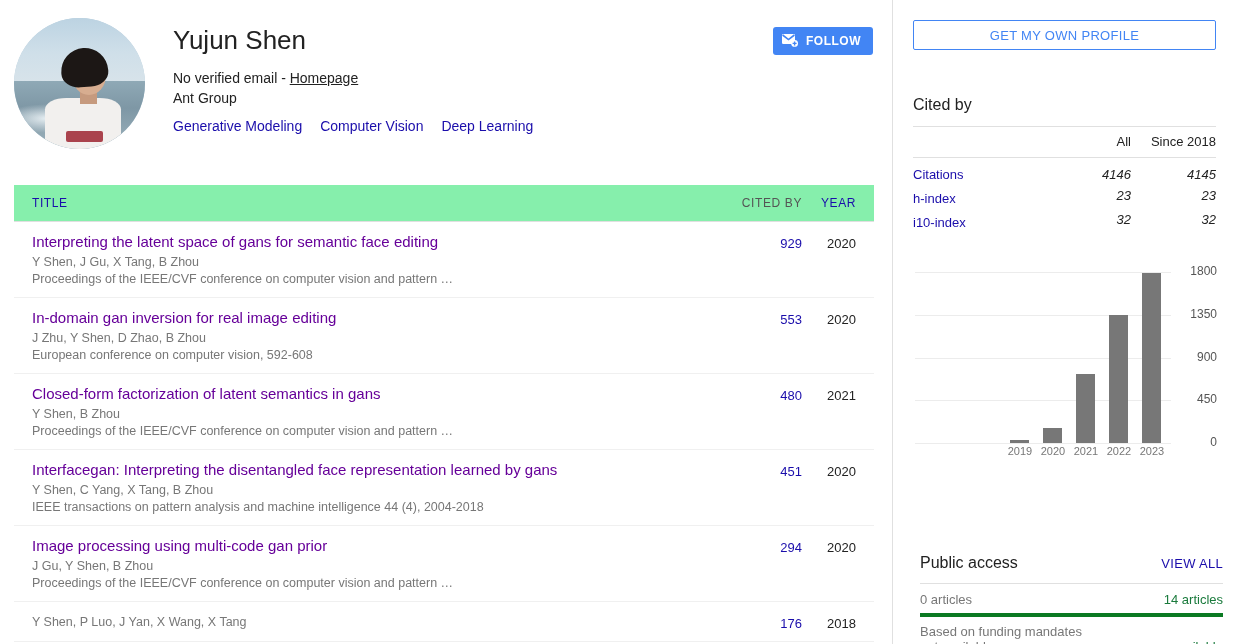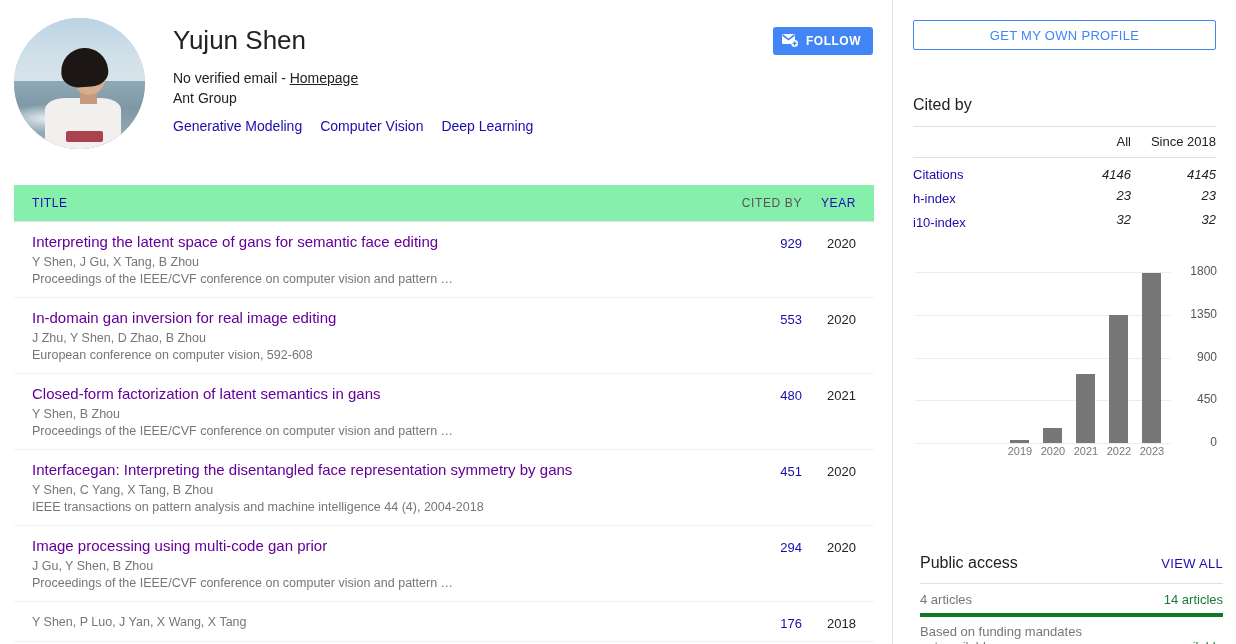--- a/index.html
+++ b/index.html
@@ -410,21 +410,21 @@
           <a class="pub-title" href="#">Closed-form factorization of latent semantics in gans</a>
           <div class="pub-authors">Y Shen, B Zhou</div>
           <div class="pub-venue">Proceedings of the IEEE/CVF conference on computer vision and pattern …</div>
         </div>
         <div class="c-cited"><a class="cited-link" href="#">480</a></div>
         <div class="c-year"><span class="year-val">2021</span></div>
       </div>
 
       <div class="pub-row">
         <div class="c-title">
-          <a class="pub-title" href="#">Interfacegan: Interpreting the disentangled face representation symmetry by gans</a>
+          <a class="pub-title" href="#">Interfacegan: Interpreting the disentangled face representation learned by gans</a>
           <div class="pub-authors">Y Shen, C Yang, X Tang, B Zhou</div>
           <div class="pub-venue">IEEE transactions on pattern analysis and machine intelligence 44 (4), 2004-2018</div>
         </div>
         <div class="c-cited"><a class="cited-link" href="#">451</a></div>
         <div class="c-year"><span class="year-val">2020</span></div>
       </div>
 
       <div class="pub-row">
         <div class="c-title">
           <a class="pub-title" href="#">Image processing using multi-code gan prior</a>
@@ -505,21 +505,21 @@
       <div class="xlab" style="left: 187px;">2022</div>
       <div class="xlab" style="left: 220px;">2023</div>
     </div>
 
   <div id="public-access">
     <div id="pa-head">
       <span class="side-section-title">Public access</span>
       <a id="pa-viewall" href="#">VIEW ALL</a>
     </div>
     <div id="pa-counts">
-      <span class="left">4 articles</span>
+      <span class="left">0 articles</span>
       <a class="right" href="#" style="text-decoration:none">14 articles</a>
     </div>
     <div id="pa-bar">
       <div class="fill"></div>
     </div>
     <div id="pa-note">Based on funding mandates</div>
     <div id="pa-labels">
       <span class="left">not available</span>
       <span class="right">available</span>
     </div>

